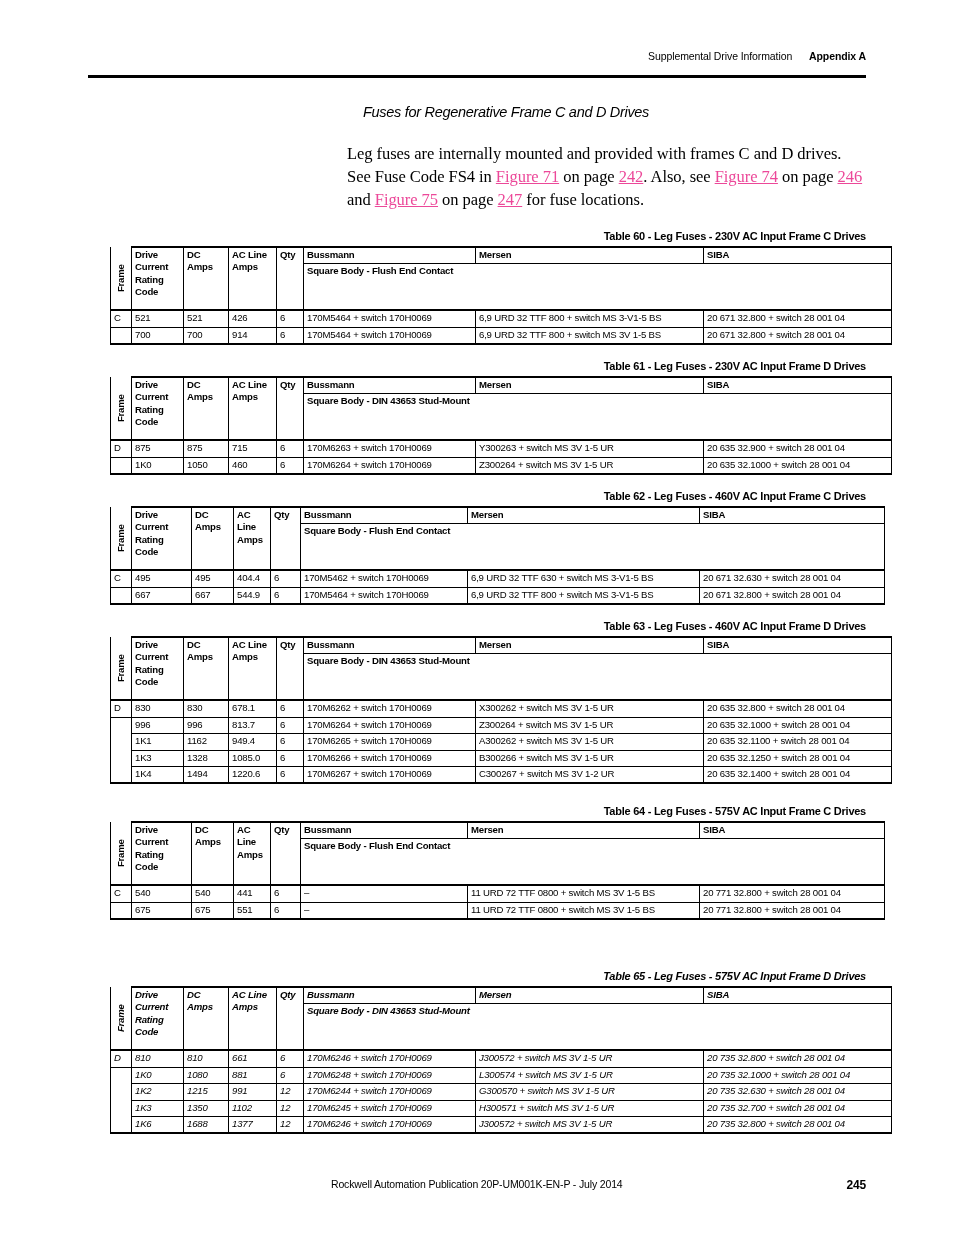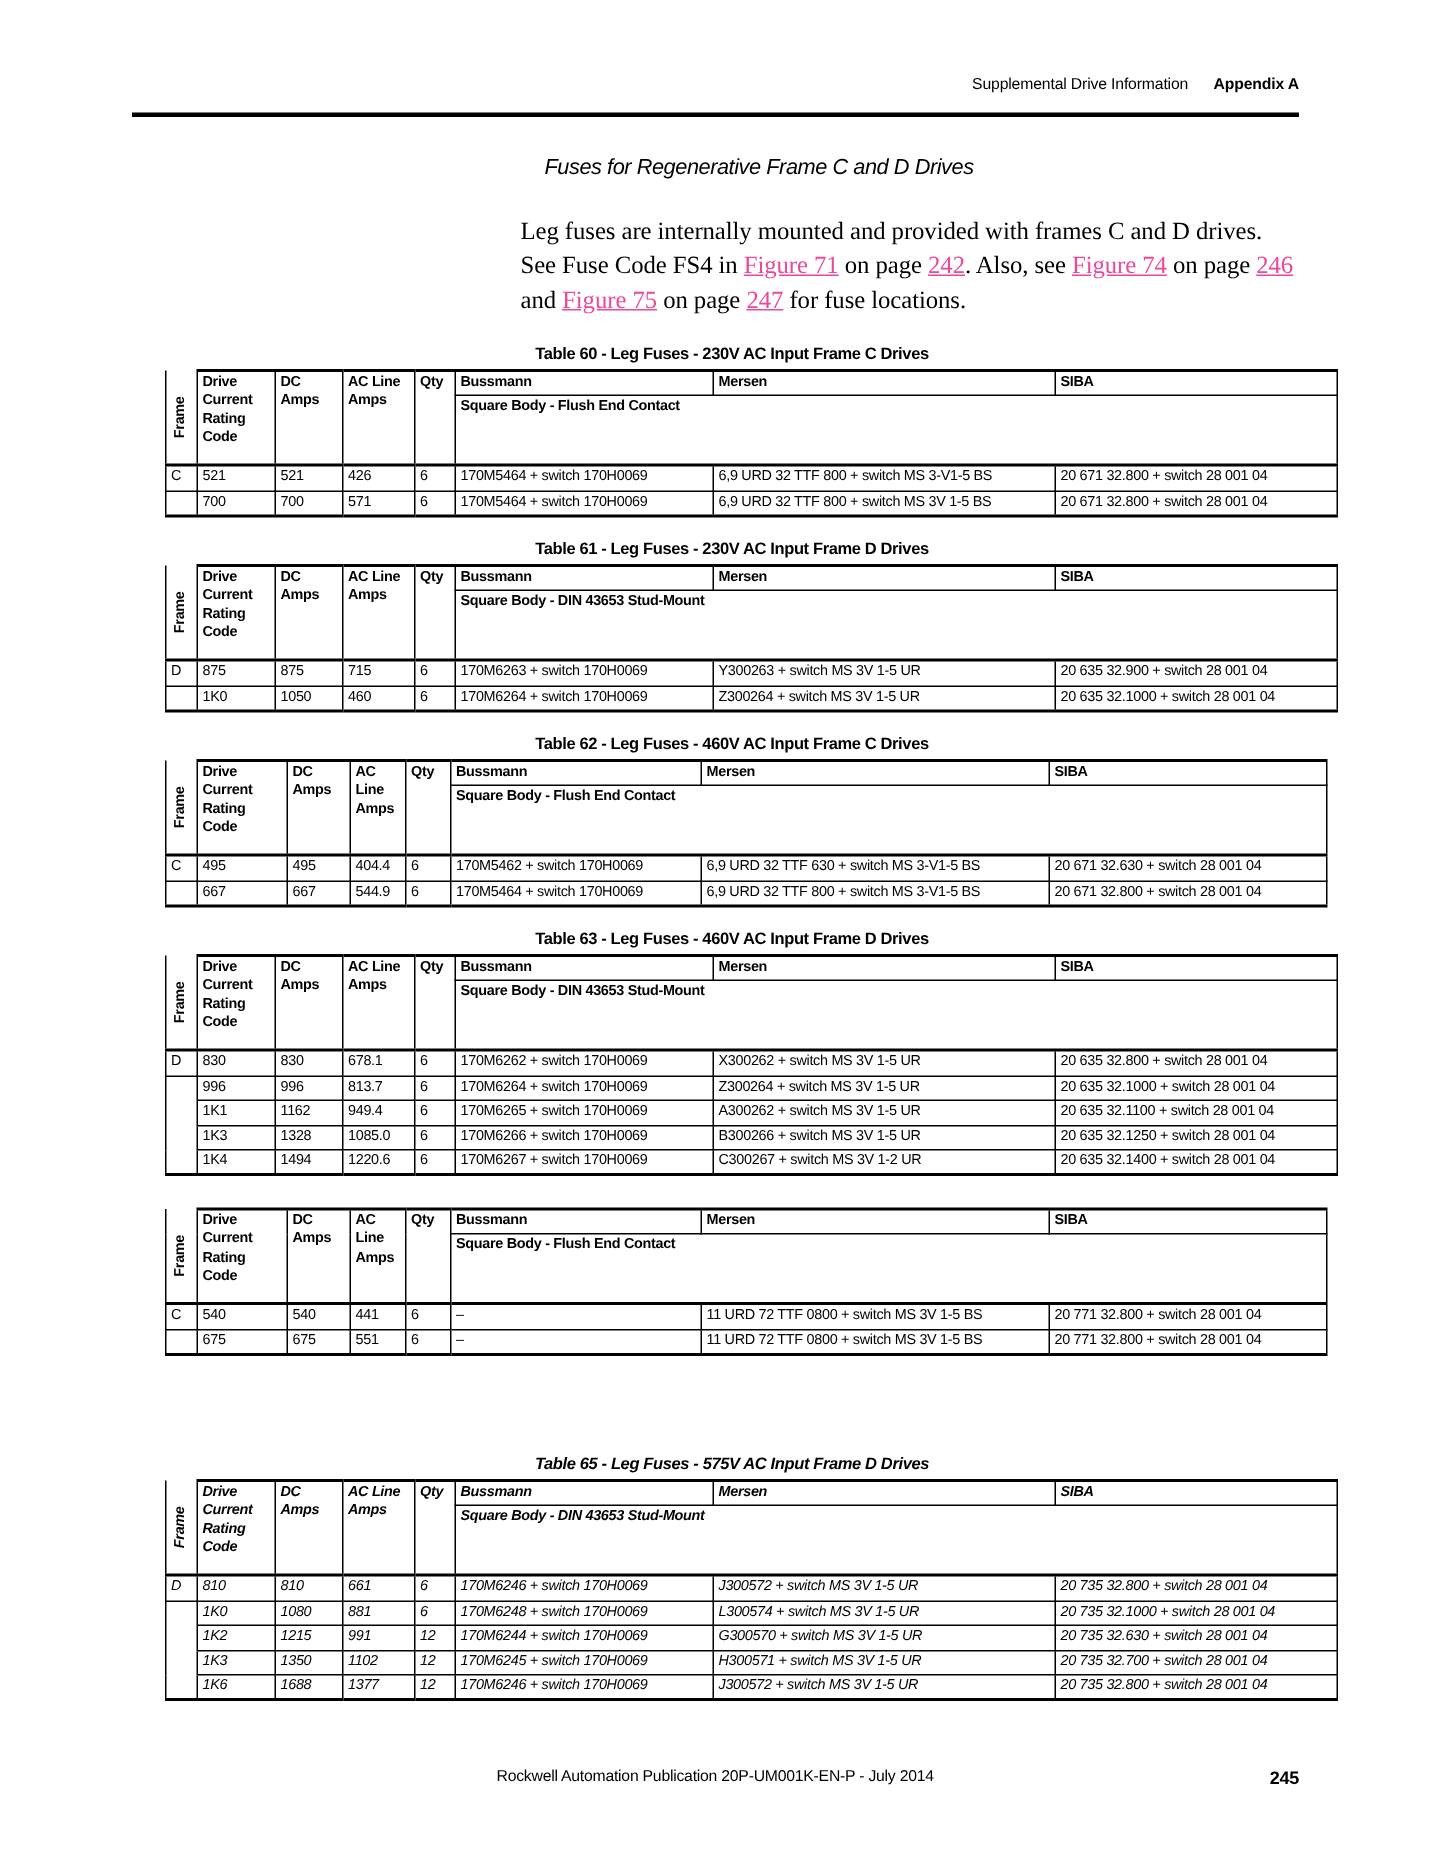--- a/index.html
+++ b/index.html
@@ -80,21 +80,21 @@
     text-decoration: underline;
   }
 
   
   .table-block {
     position: absolute;
     left: 110px;
     width: 756px;
   }
   .table-caption {
-    text-align: center;
+    text-align: right;
     font-weight: bold;
     font-size: 11px;
     letter-spacing: -0.25px;
     margin-bottom: 4px;
     white-space: nowrap;
   }
   table.fuse {
     border-collapse: collapse;
     width: 756px;
     table-layout: fixed;
@@ -237,21 +237,21 @@
               <td>426</td>
               <td>6</td>
               <td>170M5464 + switch 170H0069</td>
               <td>6,9 URD 32 TTF 800 + switch MS 3-V1-5 BS</td>
               <td>20 671 32.800 + switch 28 001 04</td>
             </tr>
             <tr>
               <td class="frame-col" style="border-top: none; border-bottom: 2.5px solid rgb(0, 0, 0);">&nbsp;</td>
               <td>700</td>
               <td>700</td>
-              <td>571</td>
+              <td>914</td>
               <td>6</td>
               <td>170M5464 + switch 170H0069</td>
               <td>6,9 URD 32 TTF 800 + switch MS 3V 1-5 BS</td>
               <td>20 671 32.800 + switch 28 001 04</td>
             </tr>
           </tbody>
         </table>
       </div>
       <div class="table-block" style="top: 360px;">
         <div class="table-caption">Table 61 - Leg Fuses - 230V AC Input Frame D Drives</div>
@@ -445,20 +445,21 @@
               <td>1220.6</td>
               <td>6</td>
               <td>170M6267 + switch 170H0069</td>
               <td>C300267 + switch MS 3V 1-2 UR</td>
               <td>20 635 32.1400 + switch 28 001 04</td>
             </tr>
           </tbody>
         </table>
       </div>
       <div class="table-block" style="top: 805px;">
+        <div class="table-caption">Table 64 - Leg Fuses - 575V AC Input Frame C Drives</div>
         <table class="fuse">
           <colgroup>
             <col style="width: 21px;">
             <col style="width: 60px;">
             <col style="width: 42px;">
             <col style="width: 37px;">
             <col style="width: 30px;">
             <col style="width: 167px;">
             <col style="width: 232px;">
             <col style="width: 185px;">

